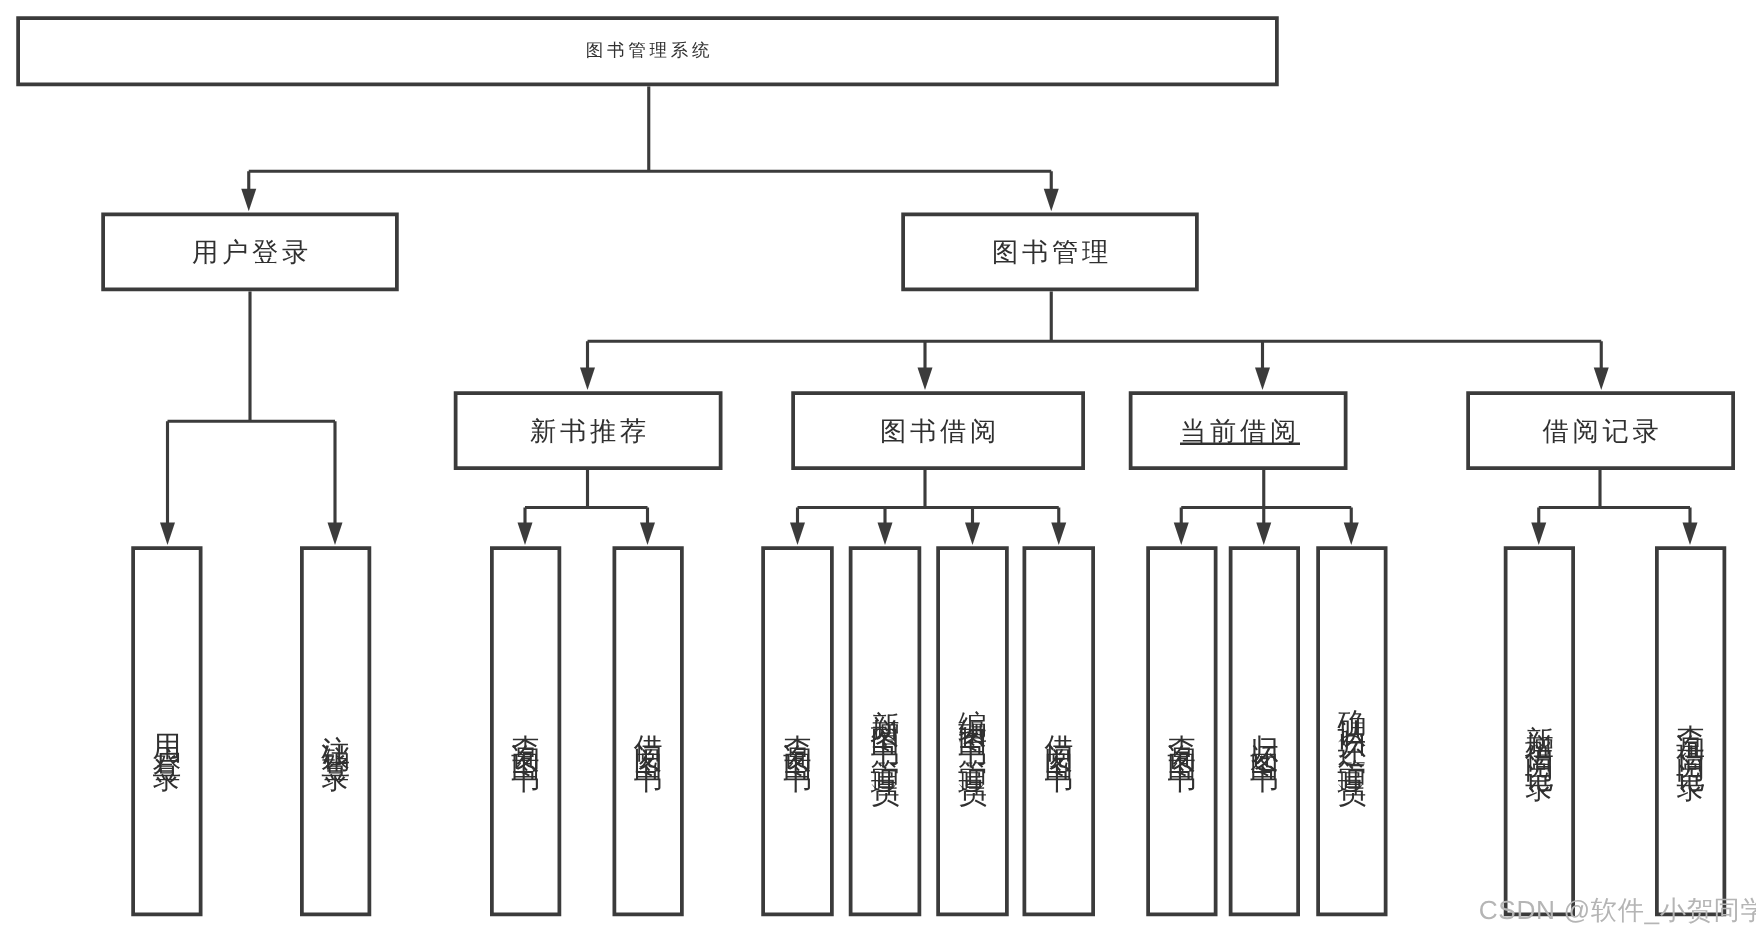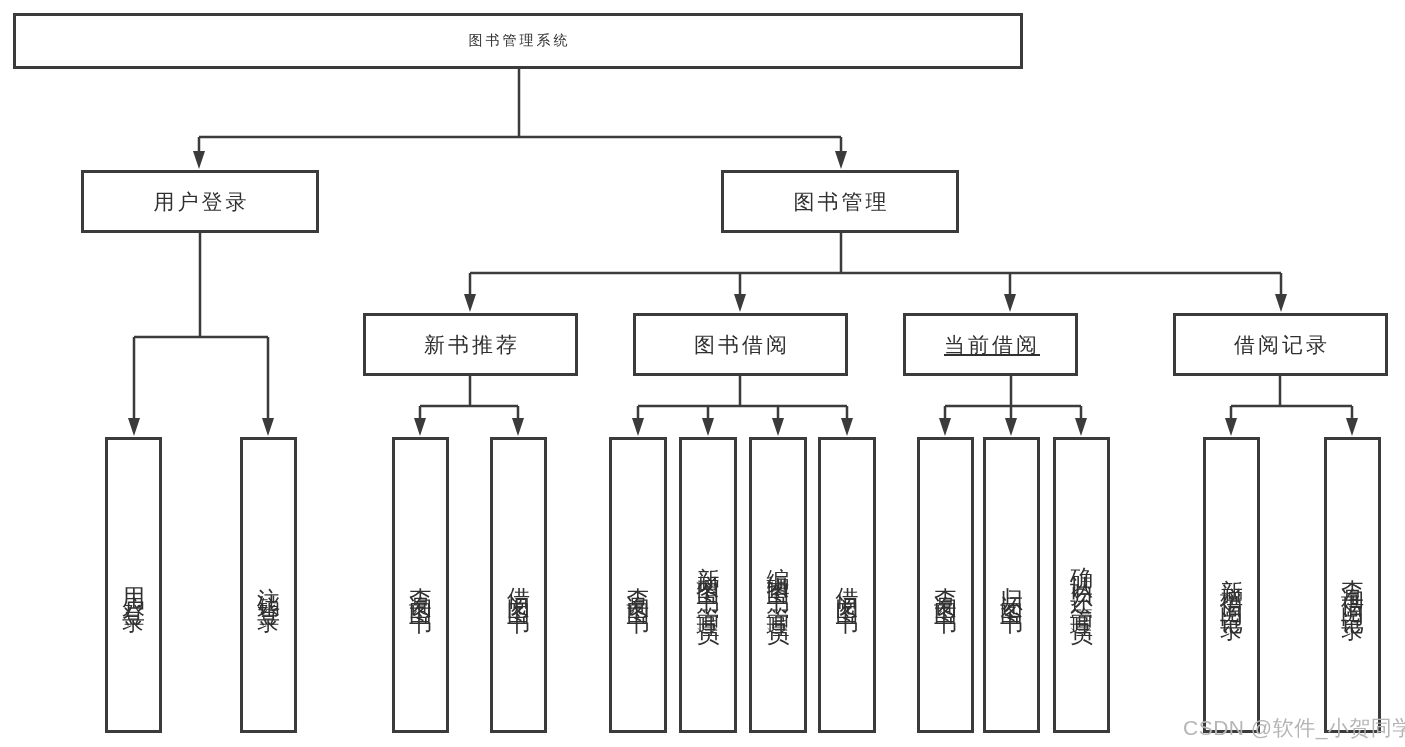--- a/index.html
+++ b/index.html
@@ -125,21 +125,21 @@
   <div class="box" style="left:81px; top:170px; width:238px; height:63px;">
     <span class="hlabel">用户登录</span>
   </div>
   <div class="box" style="left:721px; top:170px; width:238px; height:63px;font-family:Liberation Serif, serif;">
     <span class="hlabel">图书管理</span>
   </div>
 
   <div class="box" style="left:363px; top:313px; width:215px; height:63px;">
     <span class="hlabel">新书推荐</span>
   </div>
-  <div class="box" style="left:633px; top:313px; width:215px; height:63px;">
+  <div class="box" style="left:633px; top:313px; width:235px; height:63px;">
     <span class="hlabel">图书借阅</span>
   </div>
   <div class="box" style="left:903px; top:313px; width:175px; height:63px;text-decoration:underline;">
     <span class="hlabel">当前借阅</span>
   </div>
   <div class="box" style="left:1173px; top:313px; width:215px; height:63px;">
     <span class="hlabel">借阅记录</span>
   </div>
 
   <div class="box leaf" style="left:105px; width:57px;">

